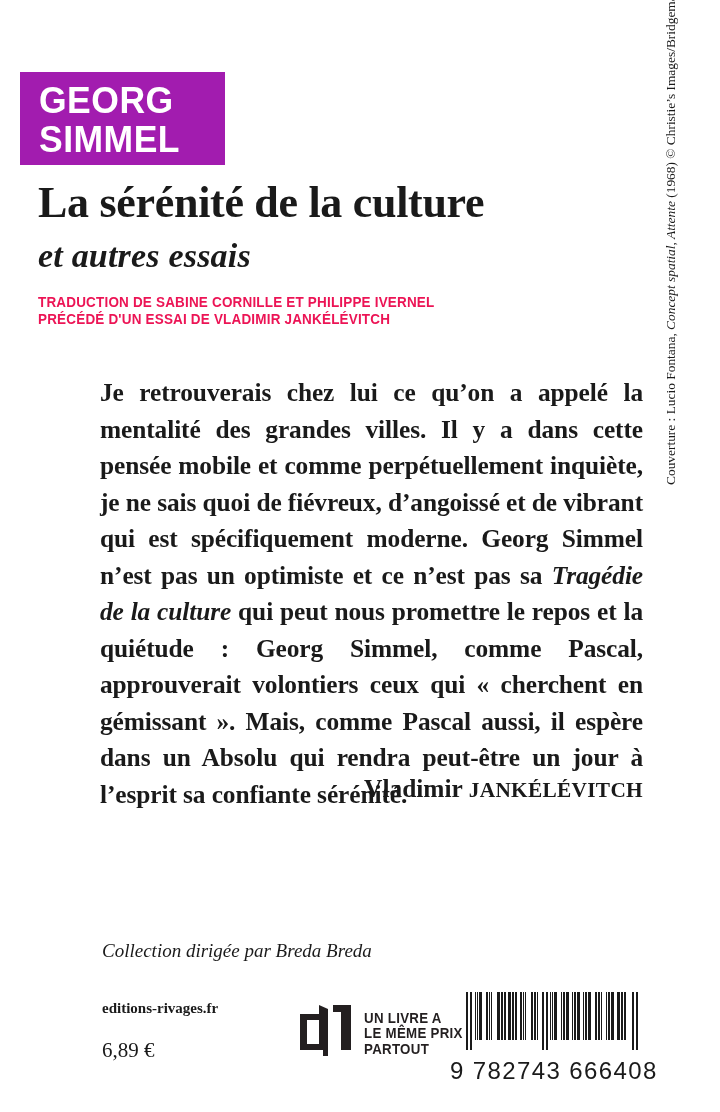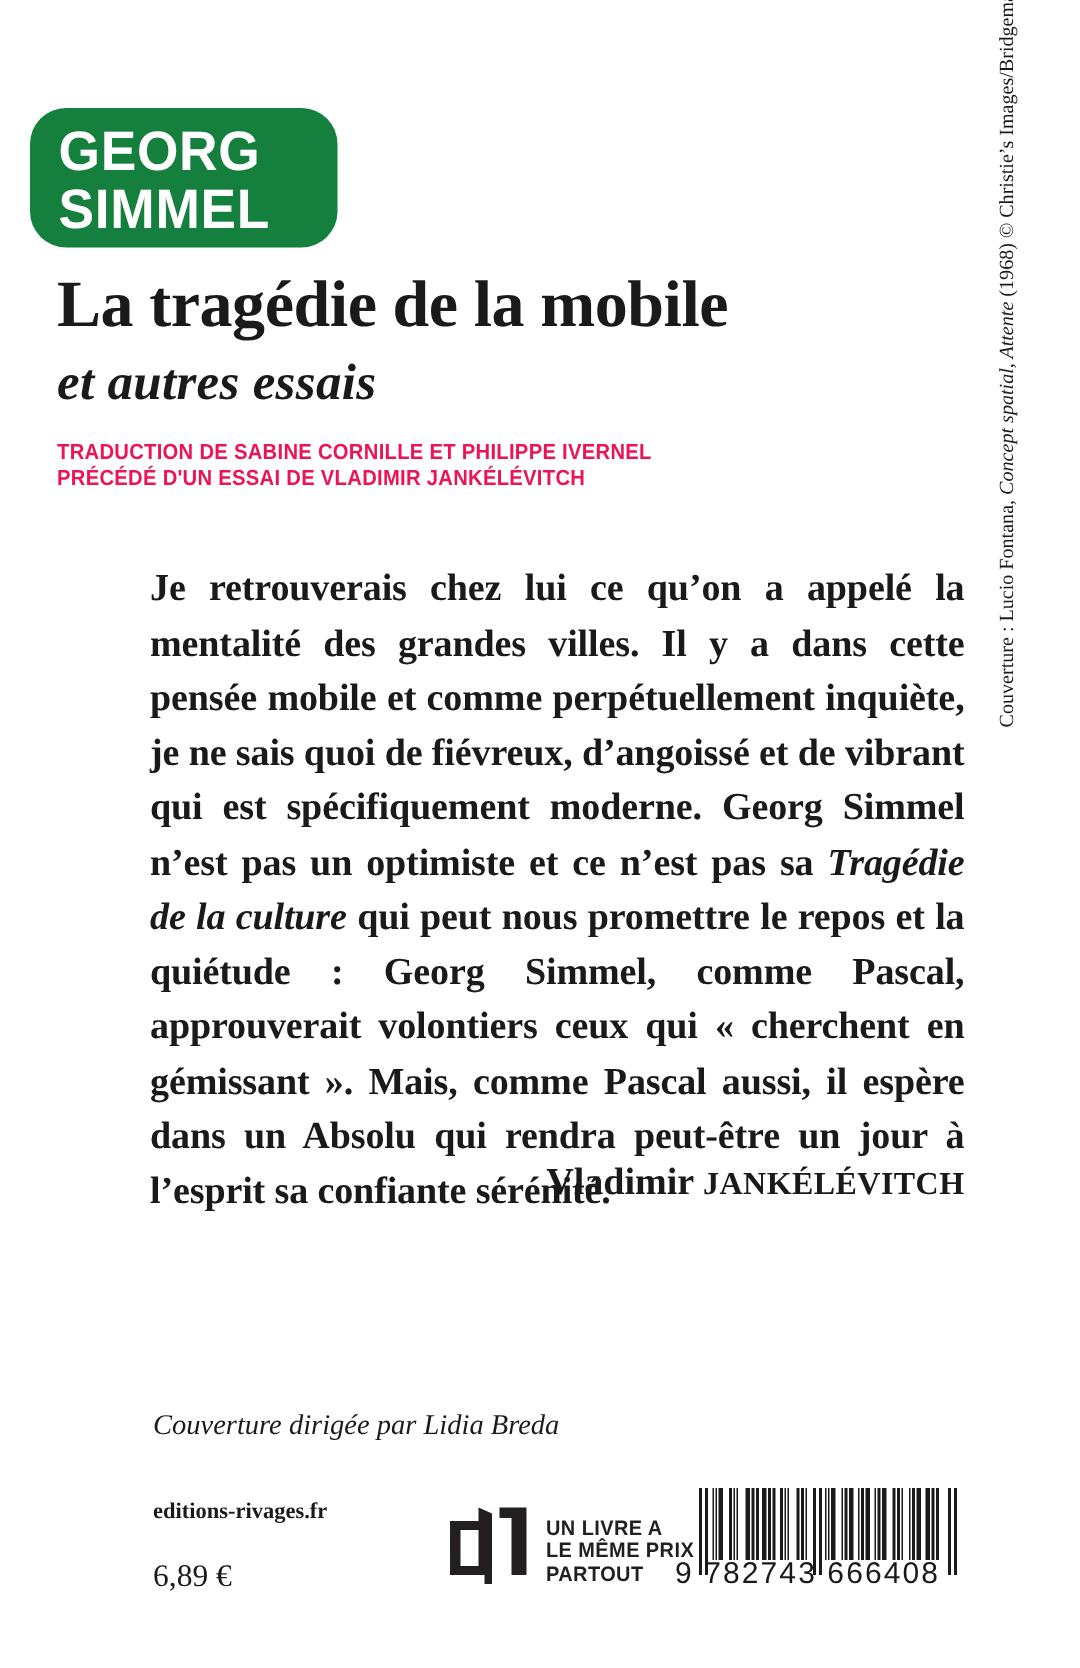--- a/index.html
+++ b/index.html
@@ -16,24 +16,23 @@
     color: #1a1a1a;
   }
 
   
   #author-block {
     position: absolute;
     left: 20px;
     top: 72px;
     width: 205px;
     height: 93px;
-    background: #15803d;
+    background: #a21caf;
     box-sizing: border-box;
     padding: 9px 0 0 19px;
-    border-radius: 24px;
   }
   .author-line {
     font-family: "Liberation Sans", sans-serif;
     font-weight: bold;
     font-size: 37px;
     line-height: 39px;
     letter-spacing: 0.5px;
     color: #ffffff;
     transform: scaleX(0.96);
     transform-origin: left center;
@@ -170,24 +169,24 @@
     height: 58px;
   }
   #barcode-bars span {
     position: absolute;
     top: 0;
     background: #1a1a1a;
   }
   #barcode-digits {
     position: absolute;
     left: -16px;
-    top: 46px;
+    top: 65px;
     width: 190px;
     font-family: "Liberation Sans", sans-serif;
-    font-size: 20px;
+    font-size: 24px;
     letter-spacing: 1.4px;
     color: #1a1a1a;
     white-space: nowrap;
   }
 
   
   #cover-credit {
     position: absolute;
     left: 663px;
     top: 485px;
@@ -202,36 +201,36 @@
   #cover-credit i { font-style: italic; }
 </style>
 </head>
 <body>
 
 <div id="author-block">
   <div class="author-line">GEORG</div>
   <div class="author-line">SIMMEL</div>
 </div>
 
-<div id="book-title">La tragédie de la mobile</div>
+<div id="book-title">La sérénité de la culture</div>
 <div id="book-subtitle">et autres essais</div>
 
 <div id="credits">
   <div>TRADUCTION DE SABINE CORNILLE ET PHILIPPE IVERNEL</div>
   <div>PRÉCÉDÉ D'UN ESSAI DE VLADIMIR JANKÉLÉVITCH</div>
 </div>
 
 <div id="quote-block">
   <span>Je retrouverais chez lui ce qu’on a appelé la mentalité des grandes villes. Il y a dans cette pensée mobile et comme perpétuellement inquiète, je ne sais quoi de fiévreux, d’angoissé et de vibrant qui est spécifiquement moderne. Georg Simmel n’est pas un optimiste et ce n’est pas sa </span><i>Tragédie de la culture</i><span> qui peut nous promettre le repos et la quiétude : Georg Simmel, comme Pascal, approuverait volontiers ceux qui « cherchent en gémissant ». Mais, comme Pascal aussi, il espère dans un Absolu qui rendra peut-être un jour à l’esprit sa confiante sérénité.</span>
 </div>
 <div id="quote-attribution">
   <span>Vladimir </span><span class="smallcaps">JANKÉLÉVITCH</span>
 </div>
 
-<div id="collection-line">Couverture dirigée par Lidia Breda</div>
+<div id="collection-line">Collection dirigée par Breda Breda</div>
 <div id="publisher-site">editions-rivages.fr</div>
 <div id="price">6,89 €</div>
 
 <div id="price-logo">
   <svg id="price-logo-mark" width="58" height="56" viewBox="0 0 58 56">
     <path d="M3 13 L3 49 L26 49 L26 55 L31 55 L31 49 L31 8 L22 4 L22 13 Z M10 19 L22 19 L22 43 L10 43 Z" fill="#231f20"></path>
     <path d="M36 4 L36 11 L44 11 L44 49 L54 49 L54 4 Z" fill="#231f20"></path>
   </svg>
   <div id="price-logo-text">
     <div>UN LIVRE A</div>

